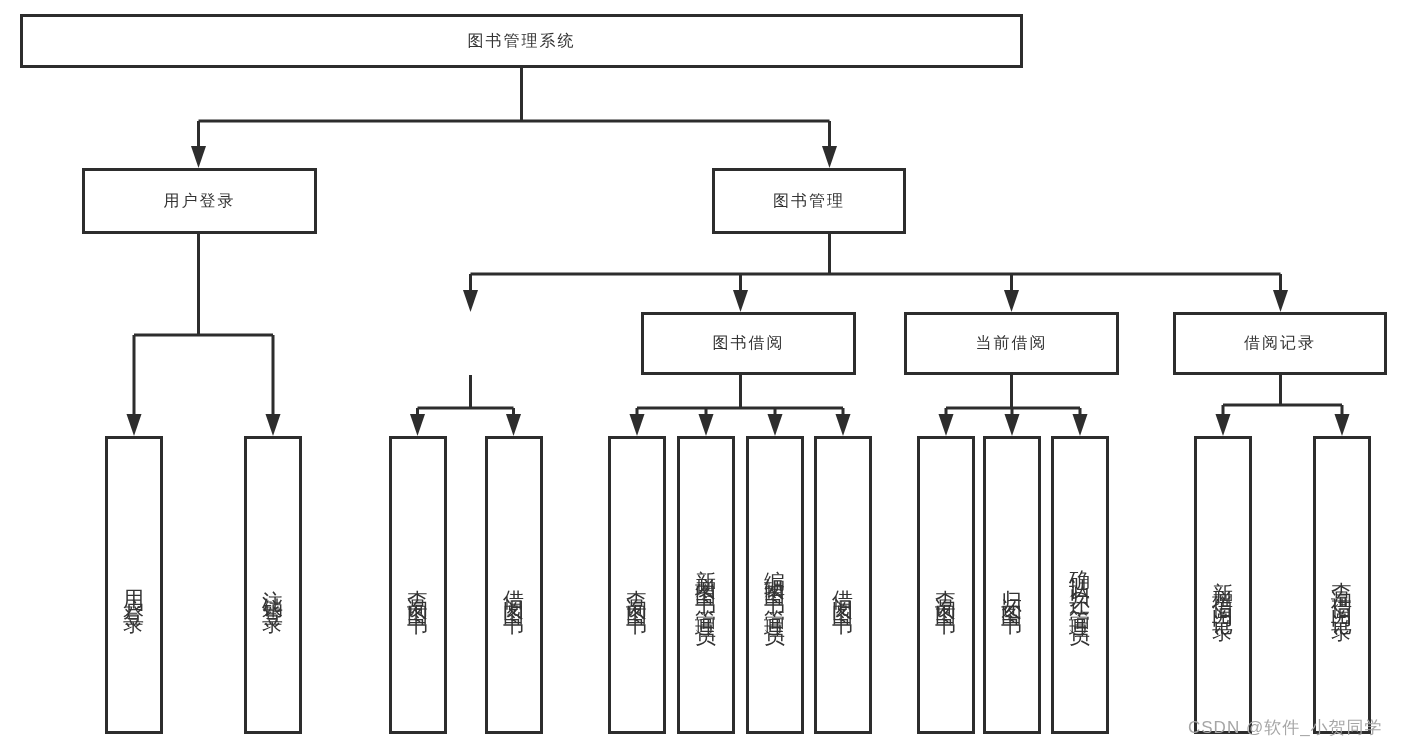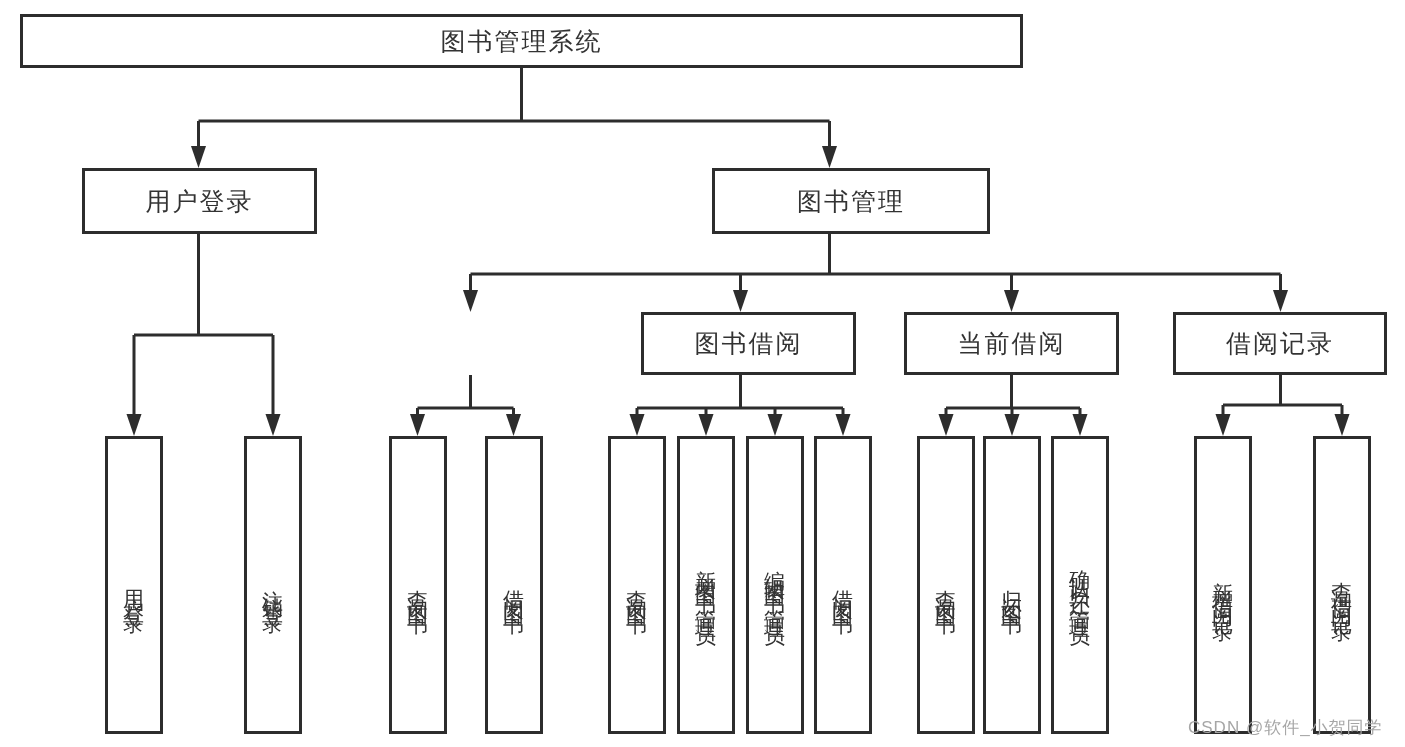--- a/index.html
+++ b/index.html
@@ -20,38 +20,38 @@
     position: absolute;
     box-sizing: border-box;
     border: 3px solid #2d2d2d;
     background: #ffffff;
     display: flex;
     align-items: center;
     justify-content: center;
     color: #333333;
   }
   .hlabel {
-    font-size: 25px;
+    font-size: 16px;
     letter-spacing: 2px;
     white-space: nowrap;
     font-family: Liberation Mono, monospace;
   }
   .vlabel {
     writing-mode: vertical-rl;
     text-orientation: mixed;
     font-size: 21px;
     line-height: 1;
     letter-spacing: 8px;
     padding-top: 8px; 
   }
   
   .n-root   { left: 20px;  top: 14px;  width: 1003px; height: 54px; }
   
   .n-login  { left: 82px;  top: 168px; width: 235px;  height: 66px; }
-  .n-mgmt   { left: 712px; top: 168px; width: 278px;  height: 66px; }
+  .n-mgmt   { left: 712px; top: 168px; width: 194px;  height: 66px; }
   
   .n-rec    { left: 363px;  top: 312px; width: 215px; height: 63px; }
   .n-borrow { left: 633px;  top: 312px; width: 215px; height: 63px; margin-left: 8px; }
   .n-cur    { left: 904px;  top: 312px; width: 215px; height: 63px; }
   .n-hist   { left: 1173px; top: 312px; width: 214px; height: 63px; }
   
   .leaf { top: 436px; width: 58px; height: 298px; }
   .l-1a { left: 105px; }  .l-1b { left: 244px; }
   .l-2a { left: 389px; }  .l-2b { left: 485px; }
   .l-3a { left: 608px; }  .l-3b { left: 677px; }  .l-3c { left: 746px; }  .l-3d { left: 814px; }

